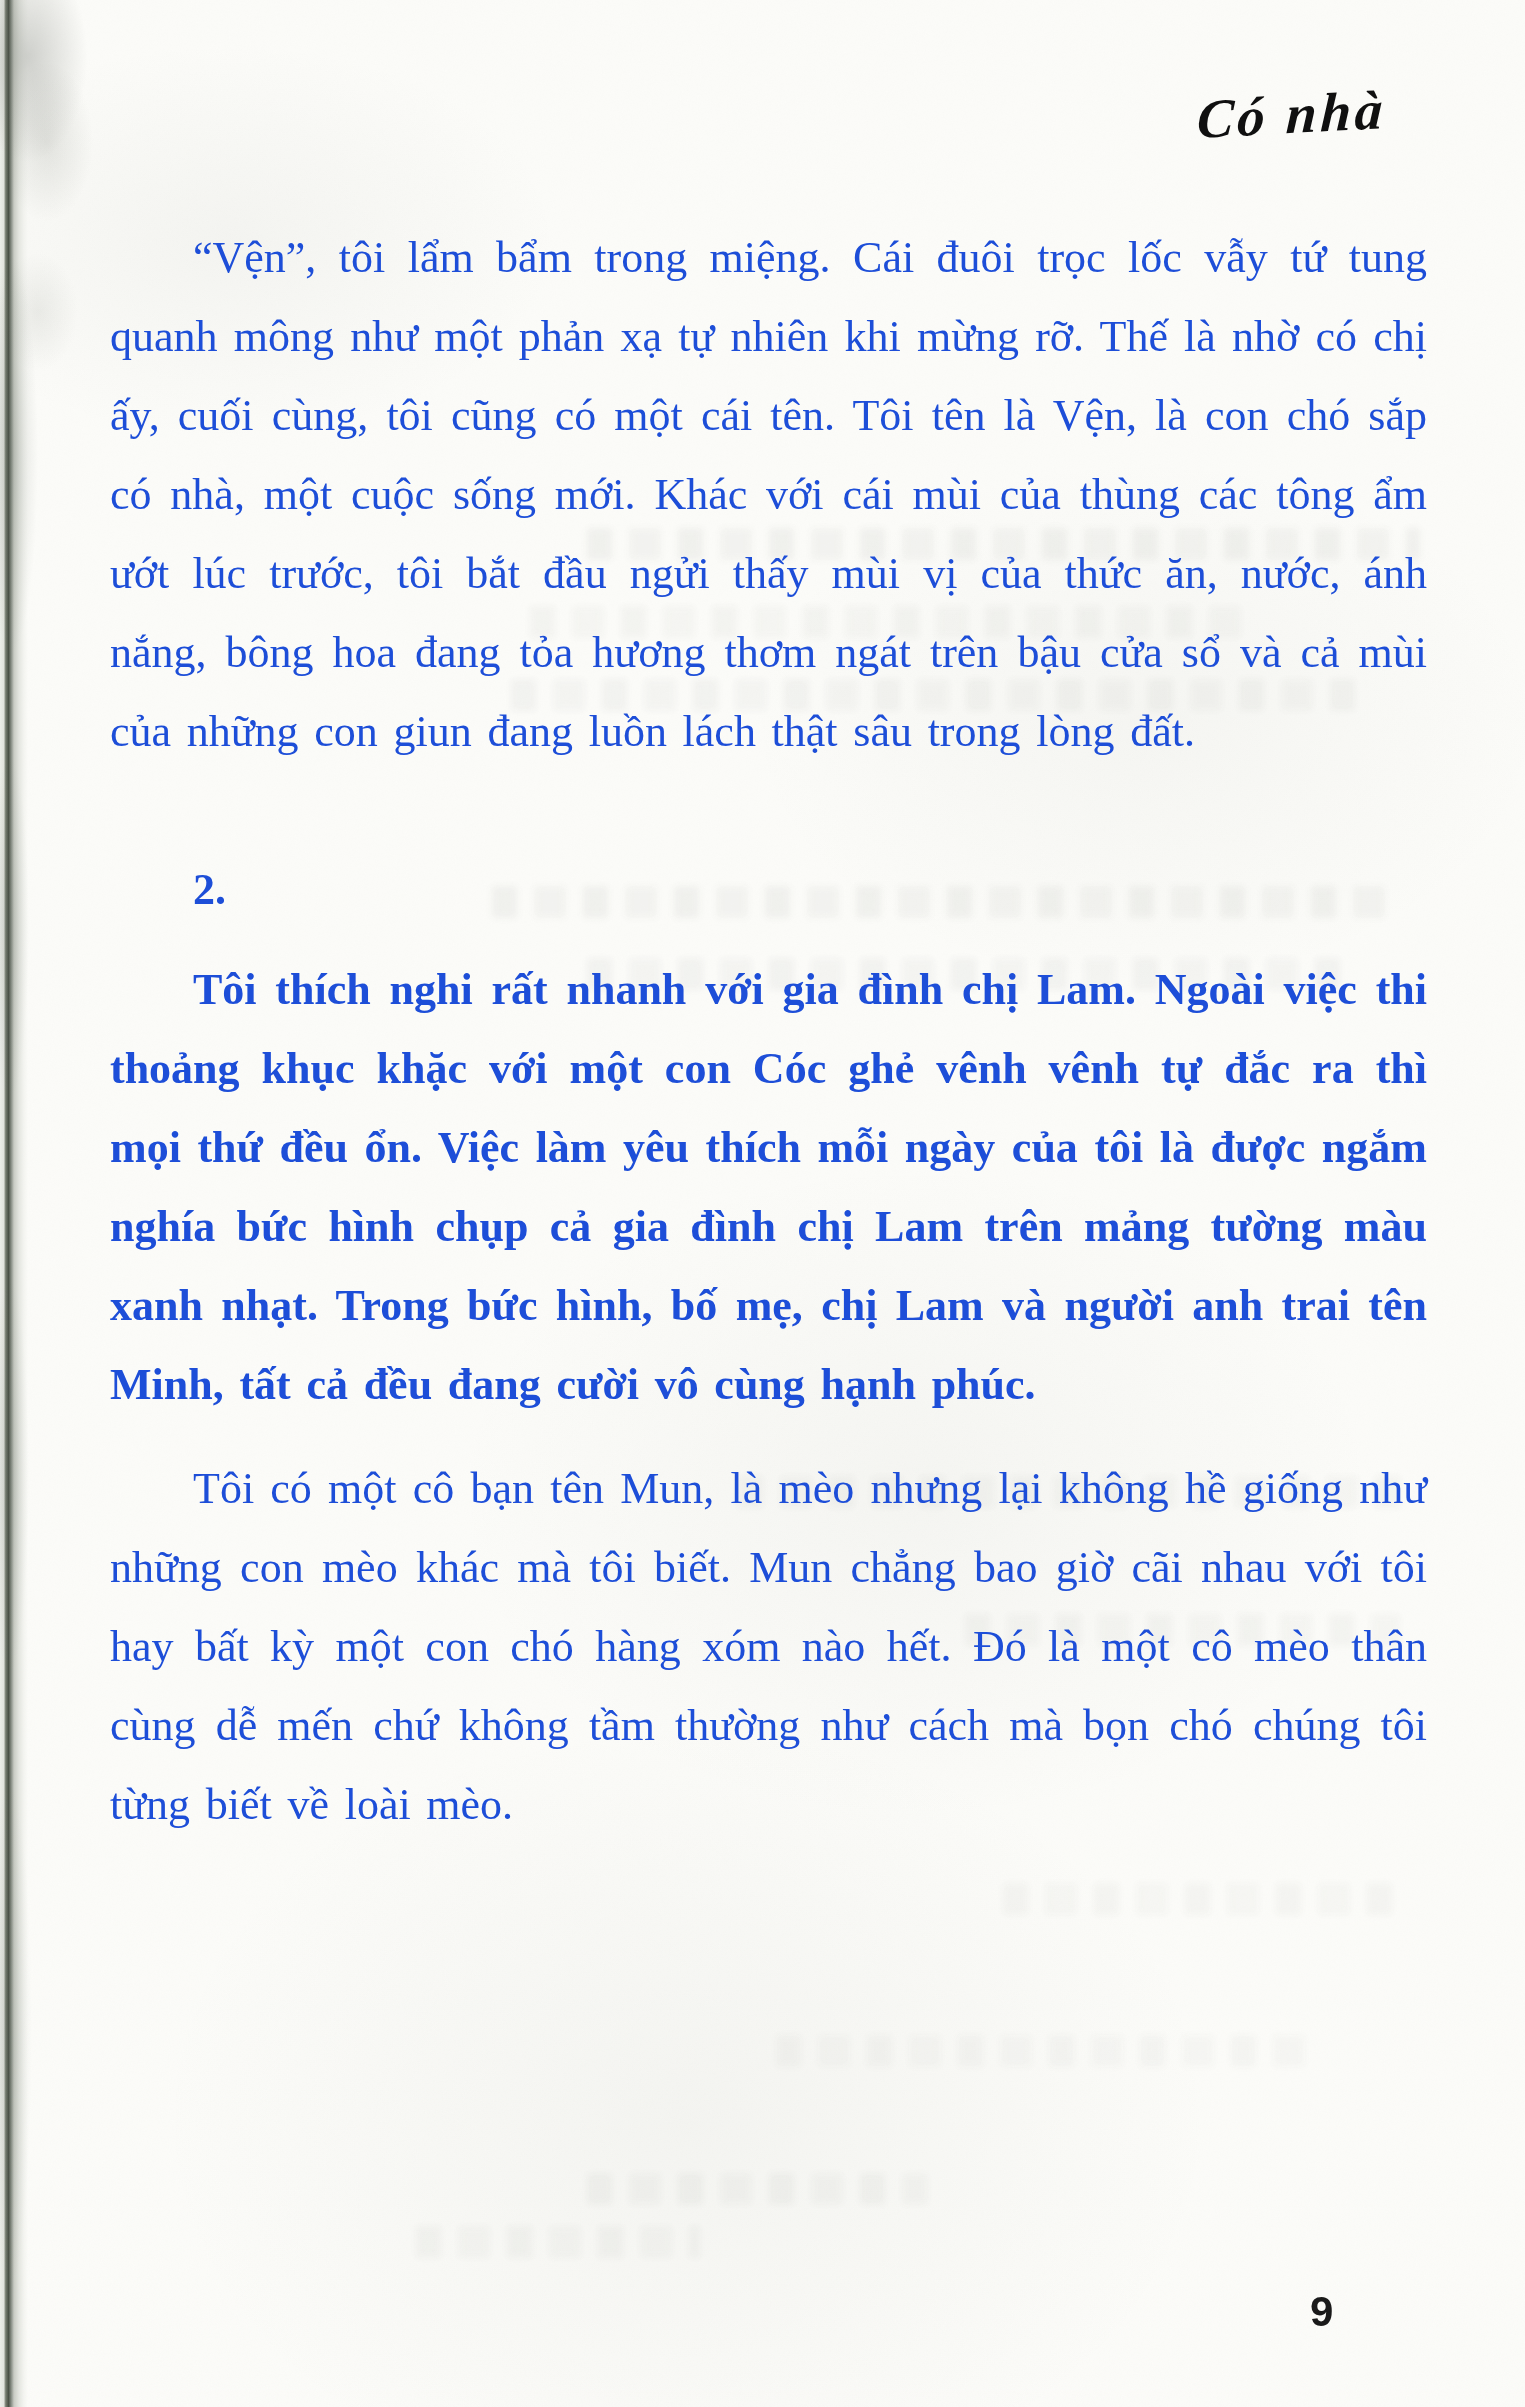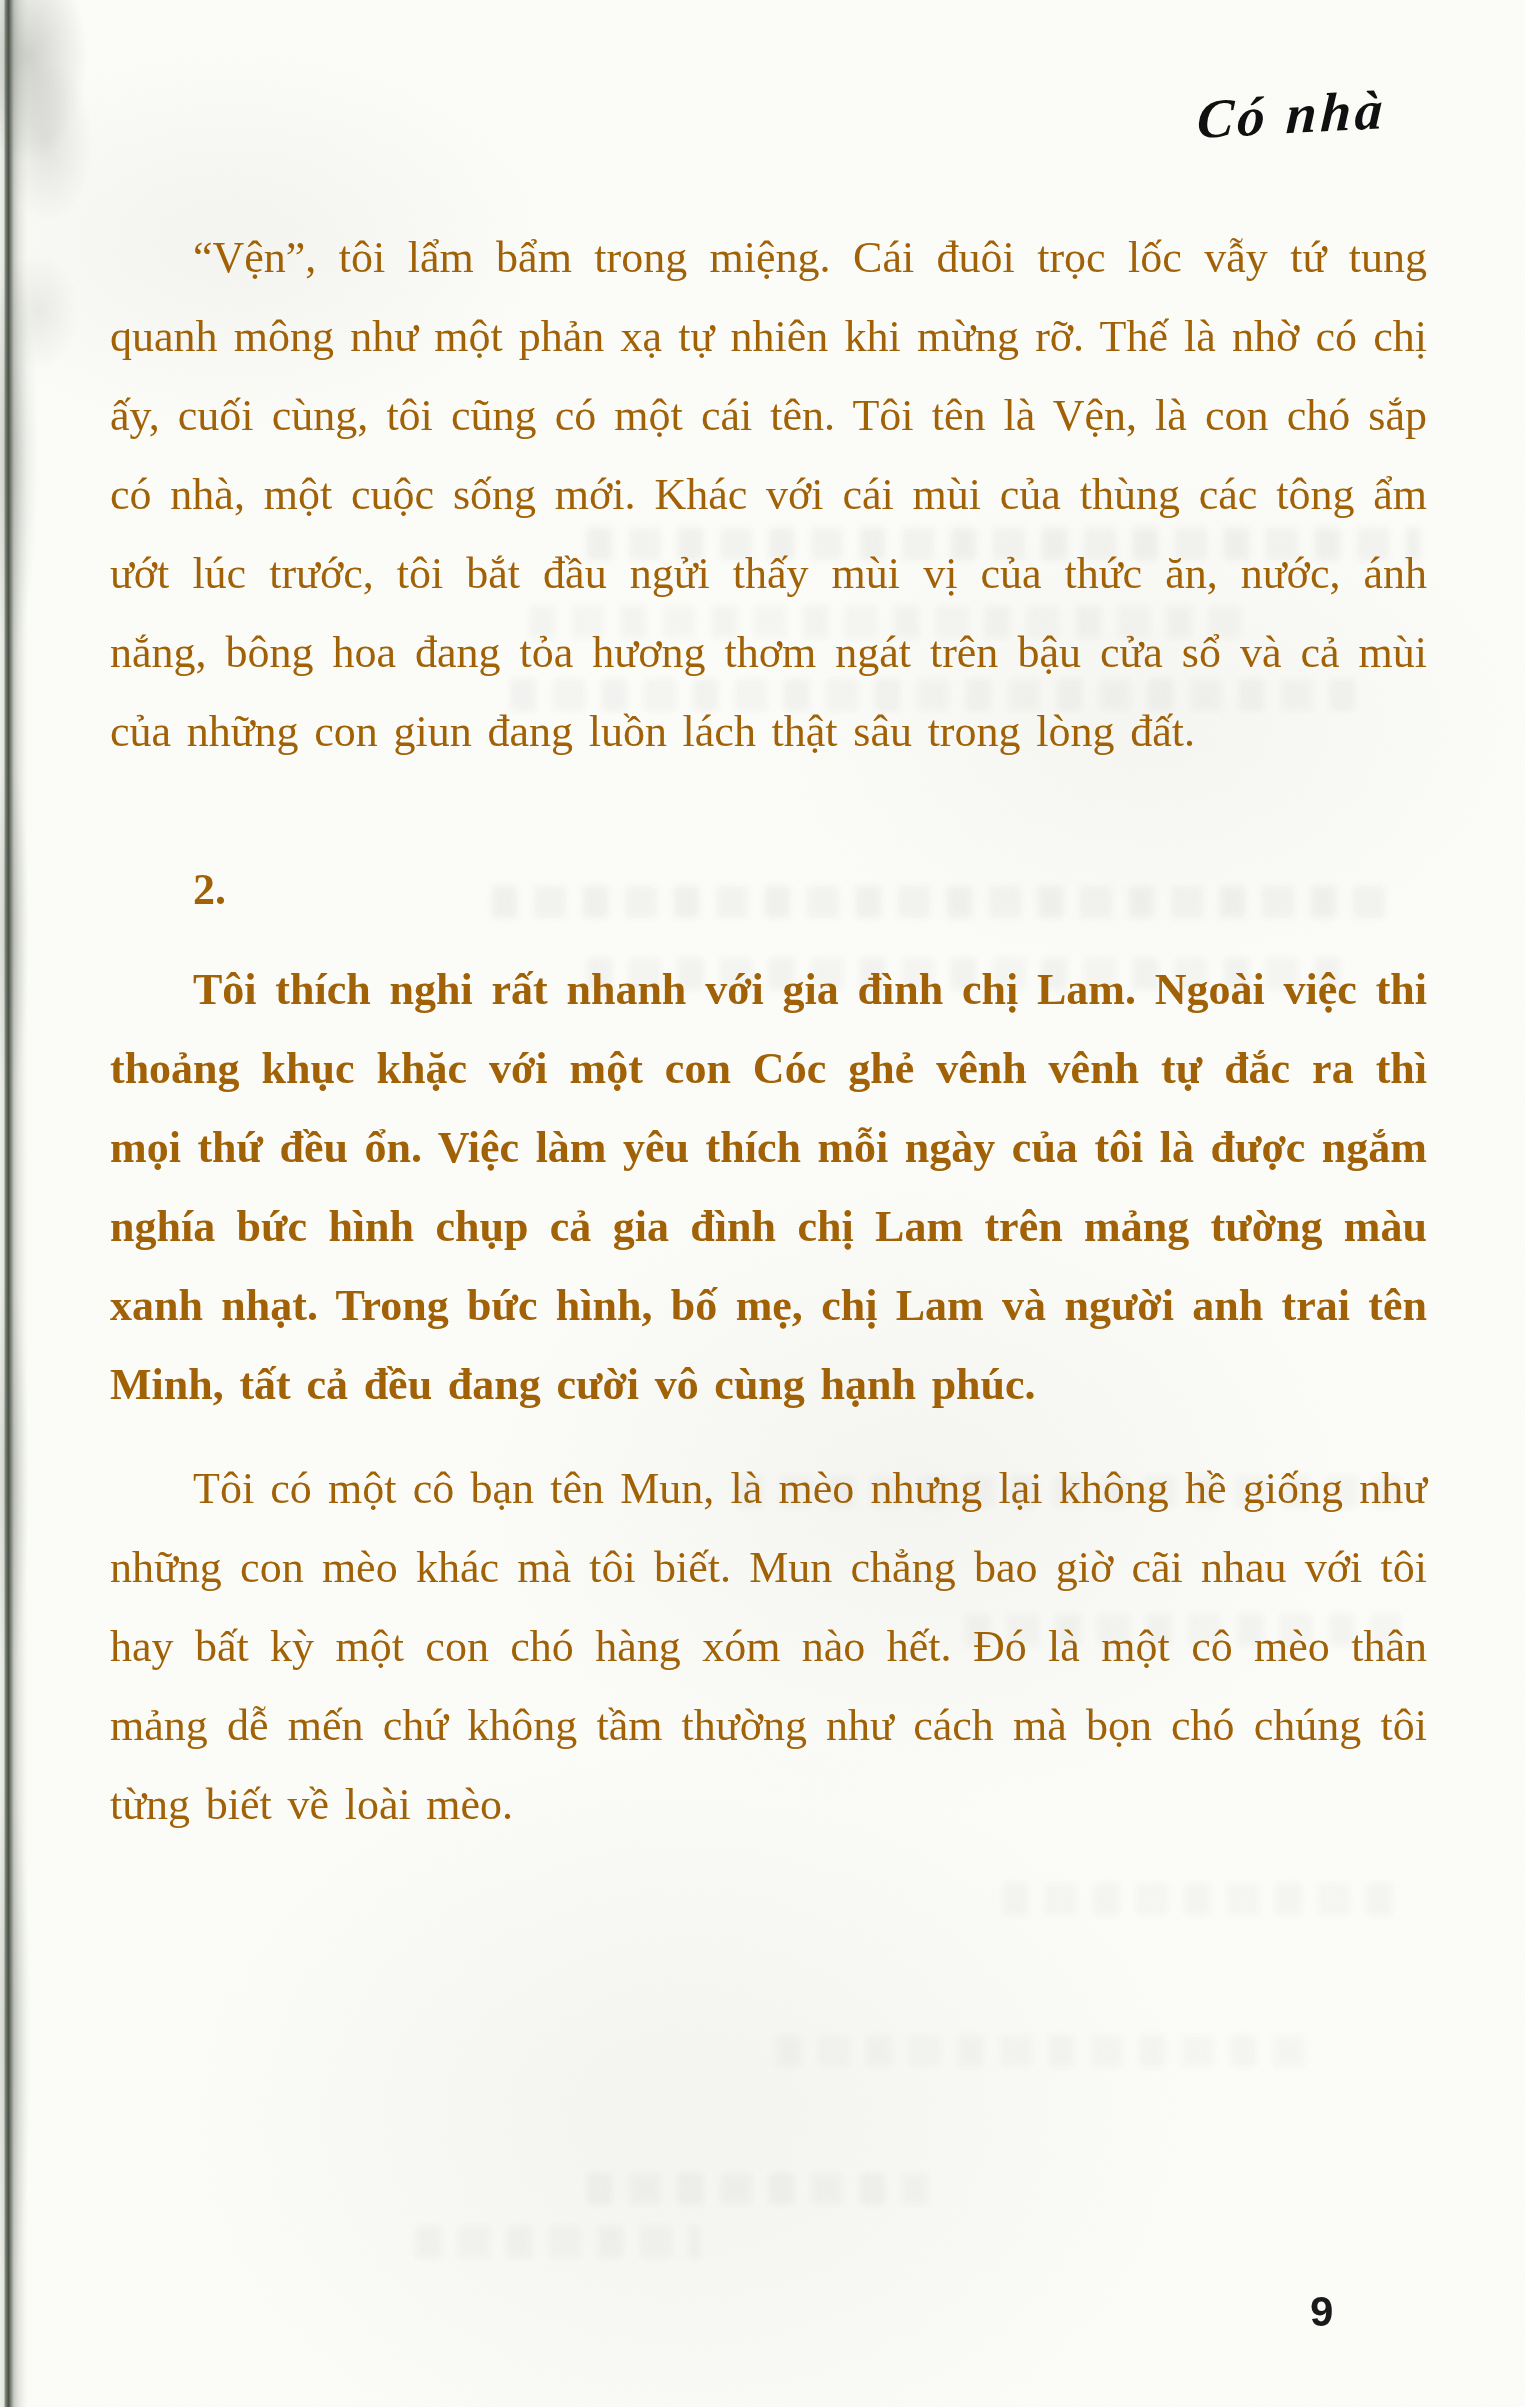--- a/index.html
+++ b/index.html
@@ -94,21 +94,21 @@
   }
   .text-block {
     position: absolute;
     left: 110px;
     top: 218px;
     width: 1317px;
     font-size: 44px;
     line-height: 79px;
     text-align: justify;
     word-spacing: 4.7px;
-    color: #a16207;
+    color: #1d4ed8;
   }
   .text-block p {
     margin: 0;
     text-indent: 83px;
   }
   .section-heading {
     margin-top: 79px !important;
     font-weight: bold;
     text-align: left;
   }
@@ -151,17 +151,17 @@
 <div class="ghost" style="left:776px;  top:2035px; width:530px;  opacity:0.35;"></div>
 <div class="ghost" style="left:587px;  top:2173px; width:341px;  opacity:0.45;"></div>
 <div class="ghost" style="left:416px;  top:2226px; width:284px;  opacity:0.4;"></div>
 
 <div class="running-title">Có nhà</div>
 
 <div class="text-block">
   <p class="para-1">“Vện”, tôi lẩm bẩm trong miệng. Cái đuôi trọc lốc vẫy tứ tung quanh mông như một phản xạ tự nhiên khi mừng rỡ. Thế là nhờ có chị ấy, cuối cùng, tôi cũng có một cái tên. Tôi tên là Vện, là con chó sắp có nhà, một cuộc sống mới. Khác với cái mùi của thùng các tông ẩm ướt lúc trước, tôi bắt đầu ngửi thấy mùi vị của thức ăn, nước, ánh nắng, bông hoa đang tỏa hương thơm ngát trên bậu cửa sổ và cả mùi của những con giun đang luồn lách thật sâu trong lòng đất.</p>
   <p class="section-heading">2.</p>
   <p class="para-2">Tôi thích nghi rất nhanh với gia đình chị Lam. Ngoài việc thi thoảng khục khặc với một con Cóc ghẻ vênh vênh tự đắc ra thì mọi thứ đều ổn. Việc làm yêu thích mỗi ngày của tôi là được ngắm nghía bức hình chụp cả gia đình chị Lam trên mảng tường màu xanh nhạt. Trong bức hình, bố mẹ, chị Lam và người anh trai tên Minh, tất cả đều đang cười vô cùng hạnh phúc.</p>
-  <p class="para-3">Tôi có một cô bạn tên Mun, là mèo nhưng lại không hề giống như những con mèo khác mà tôi biết. Mun chẳng bao giờ cãi nhau với tôi hay bất kỳ một con chó hàng xóm nào hết. Đó là một cô mèo thân mảng dễ mến chứ không tầm thường như cách mà bọn chó chúng tôi từng biết về loài mèo.</p>
+  <p class="para-3">Tôi có một cô bạn tên Mun, là mèo nhưng lại không hề giống như những con mèo khác mà tôi biết. Mun chẳng bao giờ cãi nhau với tôi hay bất kỳ một con chó hàng xóm nào hết. Đó là một cô mèo thân cùng dễ mến chứ không tầm thường như cách mà bọn chó chúng tôi từng biết về loài mèo.</p>
 </div>
 
 <div class="page-number">9</div>
 
 
 </body></html>

